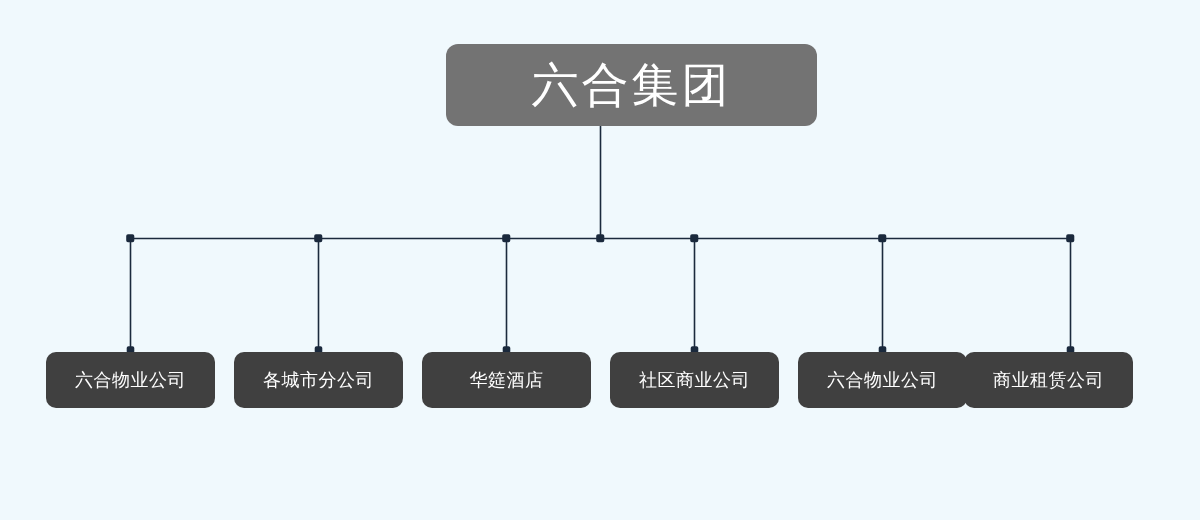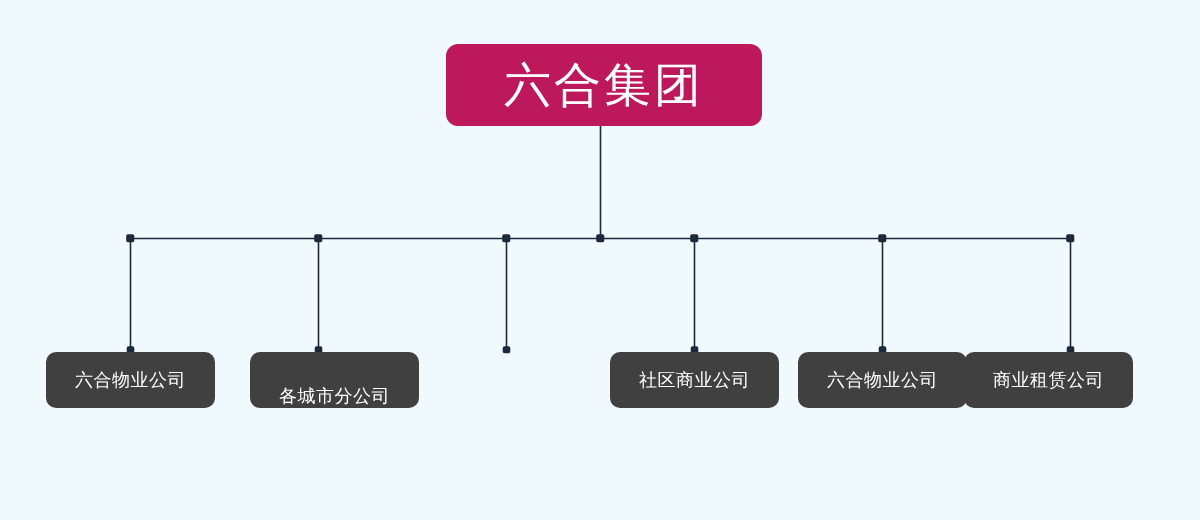--- a/index.html
+++ b/index.html
@@ -39,41 +39,41 @@
     box-sizing: border-box;
     border-radius: 10px;
     color: #ffffff;
     text-align: center;
     white-space: nowrap;
   }
 
   .node-root {
     left: 446px;
     top: 44px;
-    width: 316px;
+    width: 371px;
     height: 82px;
-    background: #be185d;
+    background: #737373;
     border-radius: 12px;
     font-size: 47px;
     letter-spacing: 3px;
     font-weight: 400;
   }
 
   .node-child {
     top: 352px;
     width: 169px;
     height: 56px;
     background: #404040;
     font-size: 18px;
     letter-spacing: 0.5px;
     font-weight: 400;
   }
 
   .node-child.c0 { left: 46px; }
-  .node-child.c1 { left: 250px; align-items: flex-end; }
+  .node-child.c1 { left: 234px; }
   .node-child.c2 { left: 422px; }
   .node-child.c3 { left: 610px; }
   .node-child.c4 { left: 798px; }
   .node-child.c5 { left: 964px; }
 </style>
 </head>
 <body>
 
 <div id="org-chart">
 
@@ -111,20 +111,23 @@
   <div class="node node-root">
     <span>六合集团</span>
   </div>
 
   <div class="node node-child c0">
     <span>六合物业公司</span>
   </div>
   <div class="node node-child c1">
     <span>各城市分公司</span>
   </div>
+  <div class="node node-child c2">
+    <span>华筵酒店</span>
+  </div>
   <div class="node node-child c3">
     <span>社区商业公司</span>
   </div>
   <div class="node node-child c4">
     <span>六合物业公司</span>
   </div>
   <div class="node node-child c5">
     <span>商业租赁公司</span>
   </div>
 

